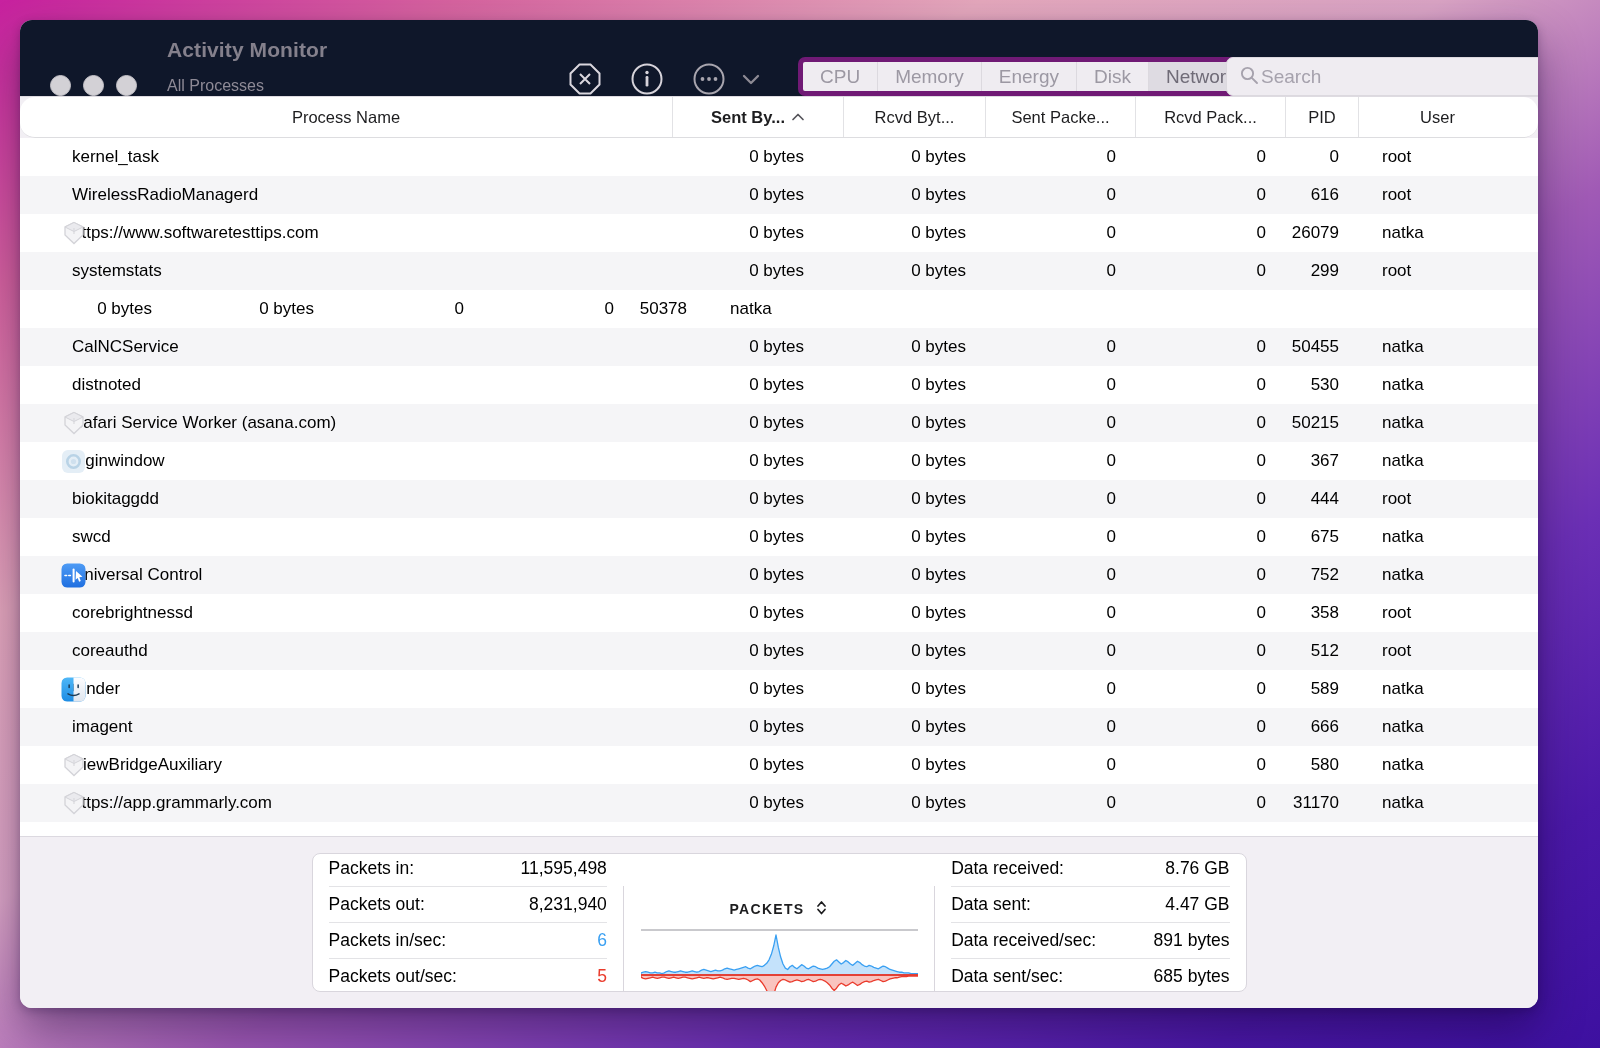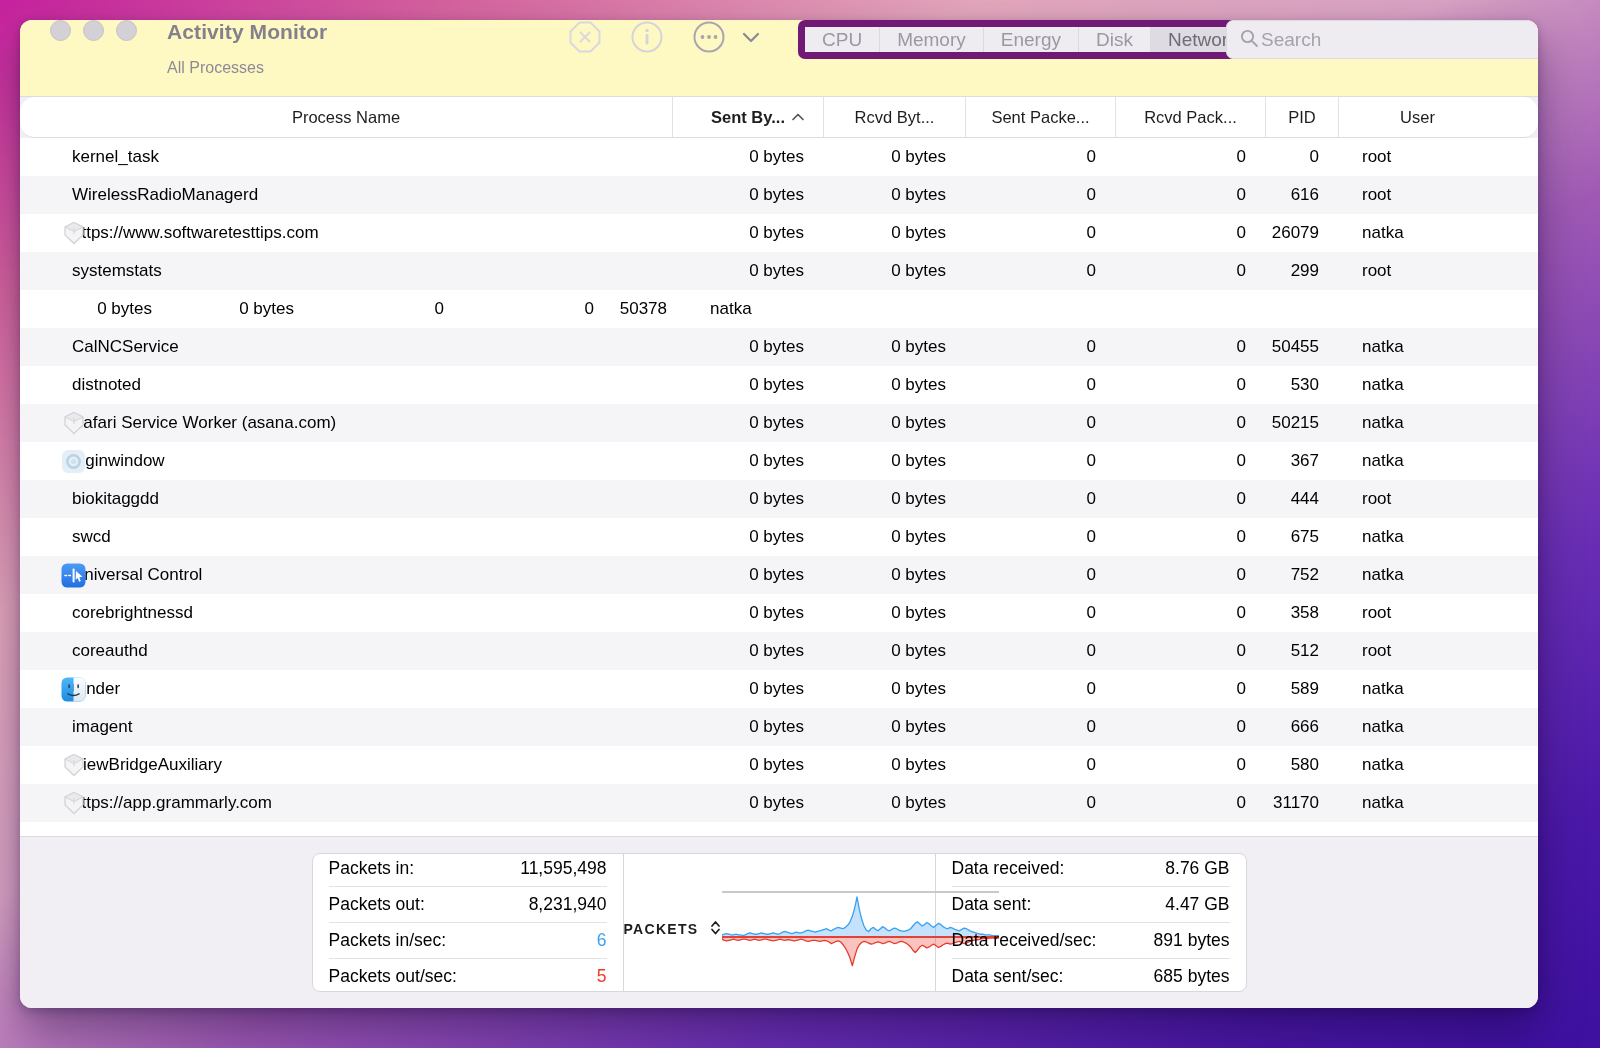--- a/index.html
+++ b/index.html
@@ -36,23 +36,23 @@
     box-shadow: 0 22px 46px rgba(20,0,50,.42), 0 3px 10px rgba(20,0,50,.25);
     overflow: hidden;
     display: flex;
     flex-direction: column;
   }
 
   
   #toolbar {
     height: 77px;
     flex: 0 0 77px;
-    background: #fef9c3;
-    display: flex;
-    align-items: flex-start;
+    background: #0f172a;
+    display: flex;
+    align-items: flex-end;
     position: relative;
     border-bottom: 1px solid #dedbe1;
   }
 
   .traffic {
     display: flex;
     gap: 12px;
     margin-left: 30px;
   }
   .light {
@@ -86,21 +86,21 @@
     gap: 28px;
   }
   .tb-btn { display: flex; align-items: center; justify-content: center; }
   .chev { margin-left: -16px; }
 
   .segmented {
     position: absolute;
     left: 778px;
     display: flex;
     height: 39px;
-    border: 7px solid #701a75;
+    border: 5px solid #701a75;
     border-radius: 7px;
     overflow: hidden;
     background: #efecf1;
   }
   .seg {
     padding: 0 17px;
     display: flex;
     align-items: center;
     font-size: 19px;
     color: #9c98a3;
@@ -151,21 +151,21 @@
   .sort-arrow {
     position: absolute;
     right: 18px;
     font-size: 13px;
     color: #55545a;
   }
 
   
   .c-name { width: 652px; }
   .c-sent { width: 151px; }
-  .c-rcvd { width: 142px; }
+  .c-rcvd { width: 142px; margin-left: 20px; }
   .c-spkt { width: 150px; }
   .c-rpkt { width: 150px; }
   .c-pid  { width: 73px; }
   .c-user { width: 158px; }
 
   
   #table-body {
     flex: 1 1 auto;
     background: #ffffff;
     overflow: hidden;
@@ -243,23 +243,24 @@
   }
   .stat-row:last-child { border-bottom: none; }
   .stat-val.blue { color: #3aa0f2; }
   .stat-val.red  { color: #ea3b2c; }
 
   .graph-panel {
     width: 313px;
     border-left: 1px solid #d9d6dd;
     border-right: 1px solid #d9d6dd;
     display: flex;
-    flex-direction: row;
+    flex-direction: column;
     align-items: center;
     padding-top: 12px;
+    margin-top: 32px;
   }
   .graph-title {
     display: flex;
     align-items: center;
     gap: 11px;
     font-size: 14px;
     font-weight: bold;
     letter-spacing: 1.3px;
     color: #1d1d1f;
   }

